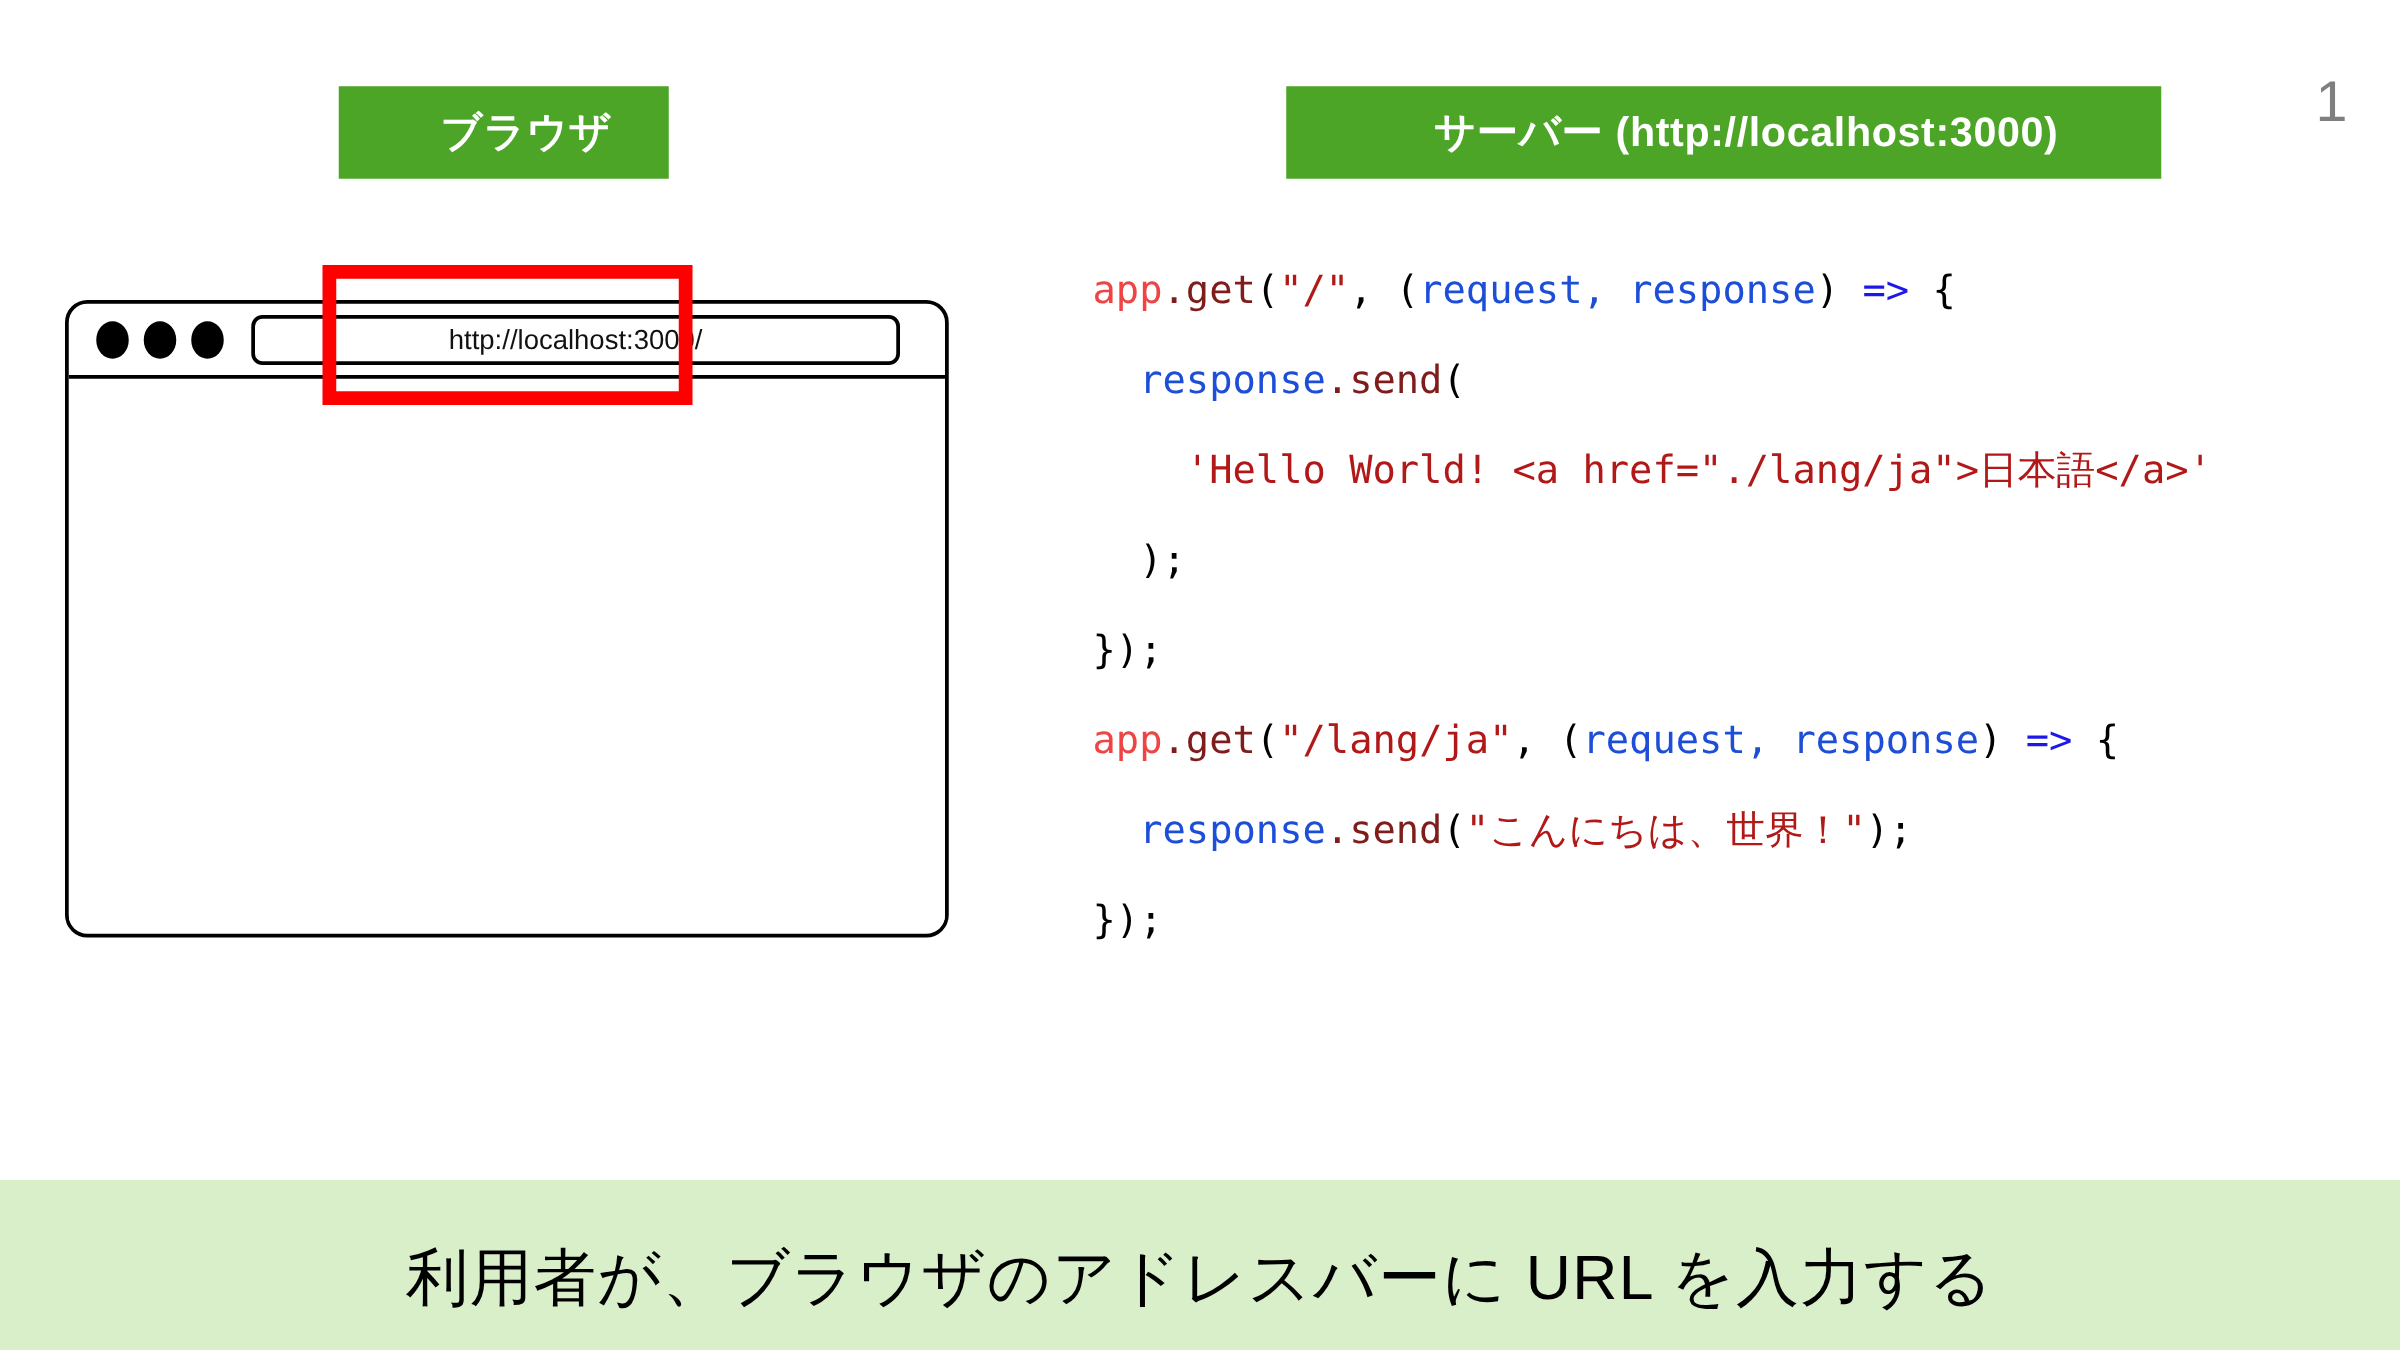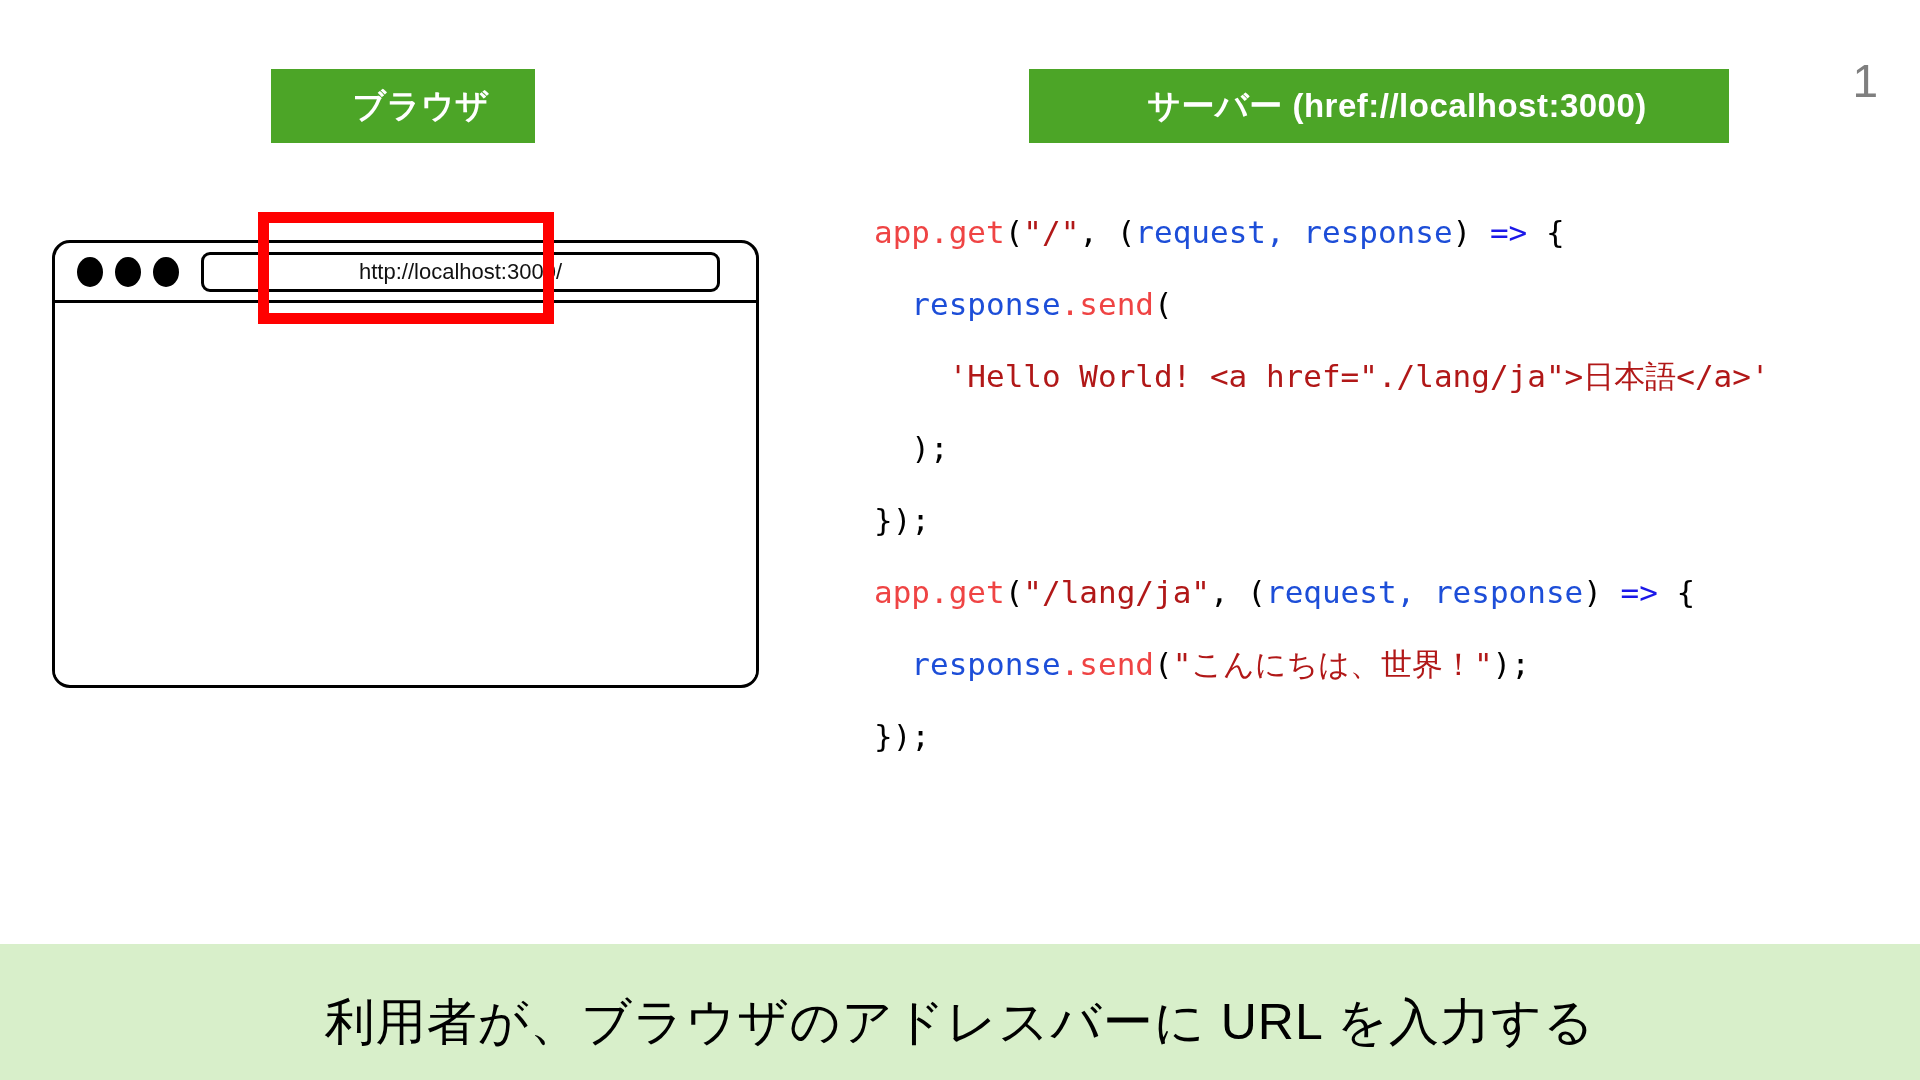--- a/index.html
+++ b/index.html
@@ -56,21 +56,21 @@
     height: 74px;
     font-size: 33px;
   }
 
   
   .browser-window {
     position: absolute;
     left: 52px;
     top: 240px;
     width: 707px;
-    height: 448px;
+    height: 510px;
     border: 3px solid #000000;
     border-radius: 18px;
     background: #ffffff;
     overflow: hidden;
   }
   .browser-titlebar {
     position: relative;
     height: 60px;
     border-bottom: 3px solid #000000;
     display: flex;
@@ -131,21 +131,21 @@
     width: 1010px;
     font-family: "DejaVu Sans Mono", "Liberation Mono", monospace;
     font-size: 31px;
     line-height: 72px;
     color: #000000;
     white-space: pre;
   }
   .code-line { white-space: pre; }
 
   .tok-obj    { color: #ef4444; }      
-  .tok-method { color: #ef4444; }      
+  .tok-method { color: #7f1d1d; }      
   .tok-str    { color: #B11818; }      
   .tok-param  { color: #1d4ed8; }      
   .tok-arrow  { color: #1B18E8; }      
   .tok-plain  { color: #000000; }
 
   
   .caption-band {
     position: absolute;
     left: 0;
     top: 944px;
@@ -170,21 +170,21 @@
 
 <div class="slide">
 
   <div class="page-number">1</div>
 
   <div class="col-header browser">
     <span>ブラウザ</span>
   </div>
 
   <div class="col-header server">
-    <span>サーバー (href://localhost:3000)</span>
+    <span>サーバー (http://localhost:3000)</span>
   </div>
 
   <div class="browser-window">
     <div class="browser-titlebar">
       <div class="dots">
         <span class="dot"></span>
         <span class="dot"></span>
         <span class="dot"></span>
       </div>
       <div class="address-bar">

